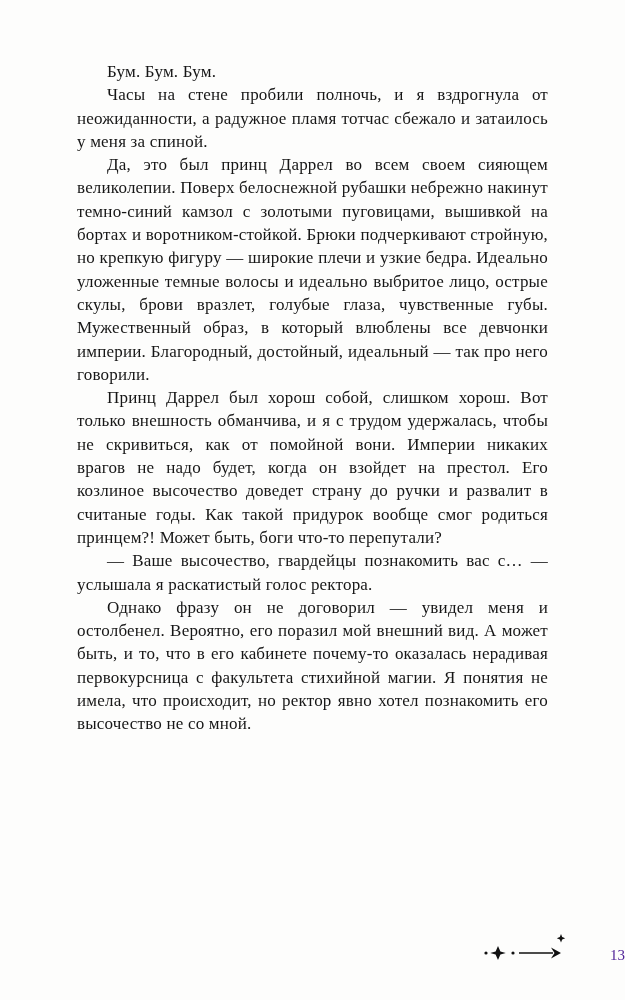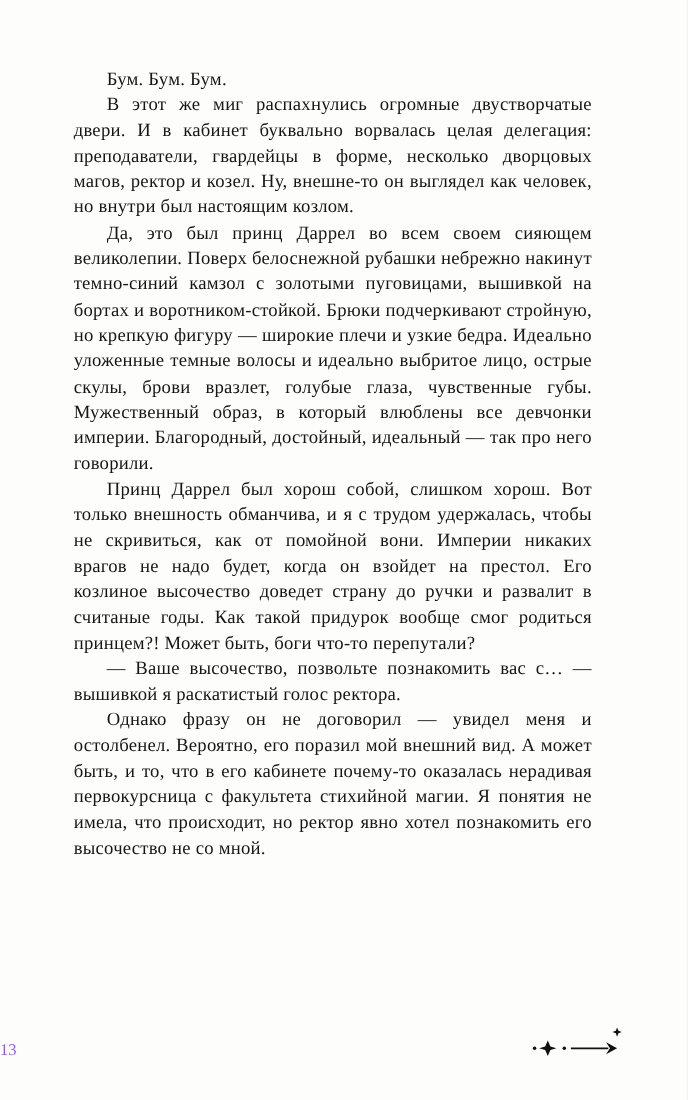--- a/index.html
+++ b/index.html
@@ -13,21 +13,21 @@
     height: 1000px;
     margin: 0 auto;
     background: #fdfdfc;
     color: #161616;
     font-family: "Liberation Serif", "DejaVu Serif", serif;
     overflow: hidden;
   }
   .text-block {
     position: absolute;
     top: 60px;
-    left: 67px;
+    left: 77px;
     width: 471px;
     font-size: 17px;
     line-height: 23.3px;
     text-align: justify;
     letter-spacing: 0.2px;
   }
   .text-block p {
     margin: 0;
     text-indent: 30px;
   }
@@ -36,23 +36,23 @@
     left: 0;
     right: 0;
     bottom: 28px;
     height: 44px;
   }
   .page-number {
     position: absolute;
     left: 0;
     right: 0;
     bottom: 8px;
-    text-align: left;
+    text-align: right;
     font-size: 15px;
-    color: #8b5cf6;
+    color: #4c1d95;
   }
   .ornament {
     position: absolute;
     right: 26px;
     bottom: 0;
     width: 118px;
     height: 44px;
   }
   .ornament svg {
     display: block;
@@ -60,24 +60,24 @@
     height: 44px;
   }
 </style>
 </head>
 <body>
 
 <div class="page">
 
   <div class="text-block">
     <p>Бум. Бум. Бум.</p>
-    <p>В этот же миг распахнулись огромные двустворчатые двери. И в кабинет буквально ворвалась целая делегация: преподаватели, гвардейцы в форме, несколько дворцовых магов, ректор и козел. Ну, внешне-то он выглядел как человек, но внутри был настоящим козлом.</p>
+    <p>Часы на стене пробили полночь, и я вздрогнула от неожиданности, а радужное пламя тотчас сбежало и затаилось у меня за спиной.</p>
     <p>Да, это был принц Даррел во всем своем сияющем великолепии. Поверх белоснежной рубашки небрежно накинут темно-синий камзол с золотыми пуговицами, вышивкой на бортах и воротником-стойкой. Брюки подчеркивают стройную, но крепкую фигуру — широкие плечи и узкие бедра. Идеально уложенные темные волосы и идеально выбритое лицо, острые скулы, брови вразлет, голубые глаза, чувственные губы. Мужественный образ, в который влюблены все девчонки империи. Благородный, достойный, идеальный — так про него говорили.</p>
     <p>Принц Даррел был хорош собой, слишком хорош. Вот только внешность обманчива, и я с трудом удержалась, чтобы не скривиться, как от помойной вони. Империи никаких врагов не надо будет, когда он взойдет на престол. Его козлиное высочество доведет страну до ручки и развалит в считаные годы. Как такой придурок вообще смог родиться принцем?! Может быть, боги что-то перепутали?</p>
-    <p>— Ваше высочество, позвольте познакомить вас с… — вышивкой я раскатистый голос ректора.</p>
+    <p>— Ваше высочество, гвардейцы познакомить вас с… — услышала я раскатистый голос ректора.</p>
     <p>Однако фразу он не договорил — увидел меня и остолбенел. Вероятно, его поразил мой внешний вид. А может быть, и то, что в его кабинете почему-то оказалась нерадивая первокурсница с факультета стихийной магии. Я понятия не имела, что происходит, но ректор явно хотел познакомить его высочество не со мной.</p>
   </div>
 
   <div class="footer">
     <div class="page-number">13</div>
     <div class="ornament">
       <svg viewBox="0 0 118 44" xmlns="http://www.w3.org/2000/svg">
 
         <circle cx="5" cy="25" r="1.6" fill="#111"></circle>
 

